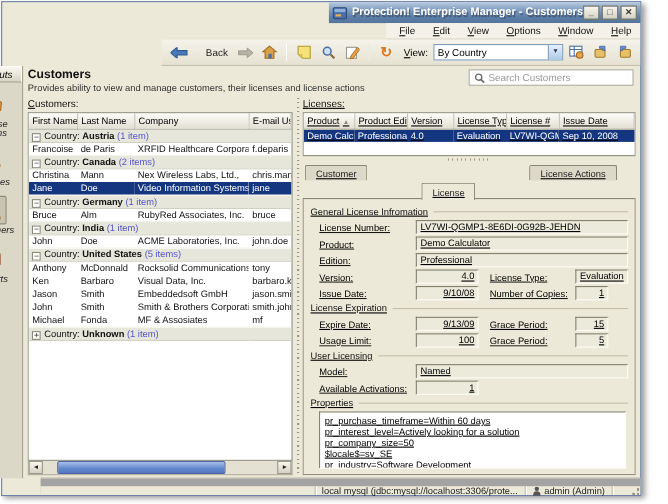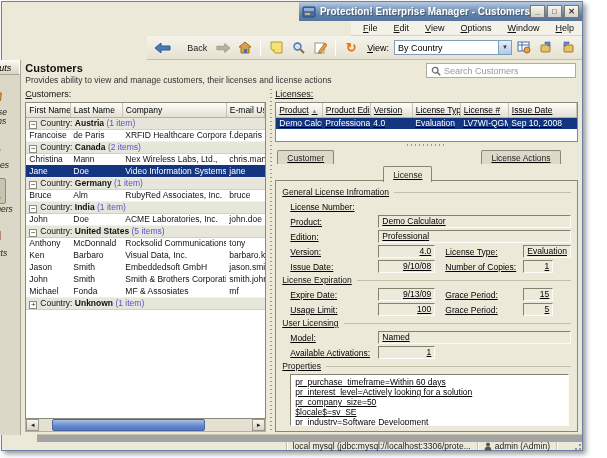--- a/index.html
+++ b/index.html
@@ -456,20 +456,21 @@
             <span class="tab active">License</span>
             <span class="tab">License Actions</span>
           </div>
 
           <div class="tab-panel">
             <div class="sec-hdr">
                 <span>General License Infromation</span>
               </div>
             <div class="frow">
               <span class="lbl">License Number:</span>
+              <span class="fld wide">LV7WI-QGMP1-8E6DI-0G92B-JEHDN</span>
             </div>
             <div class="frow">
               <span class="lbl">Product:</span>
               <span class="fld wide">Demo Calculator</span>
             </div>
             <div class="frow">
               <span class="lbl">Edition:</span>
               <span class="fld wide">Professional</span>
             </div>
             <div class="frow">

